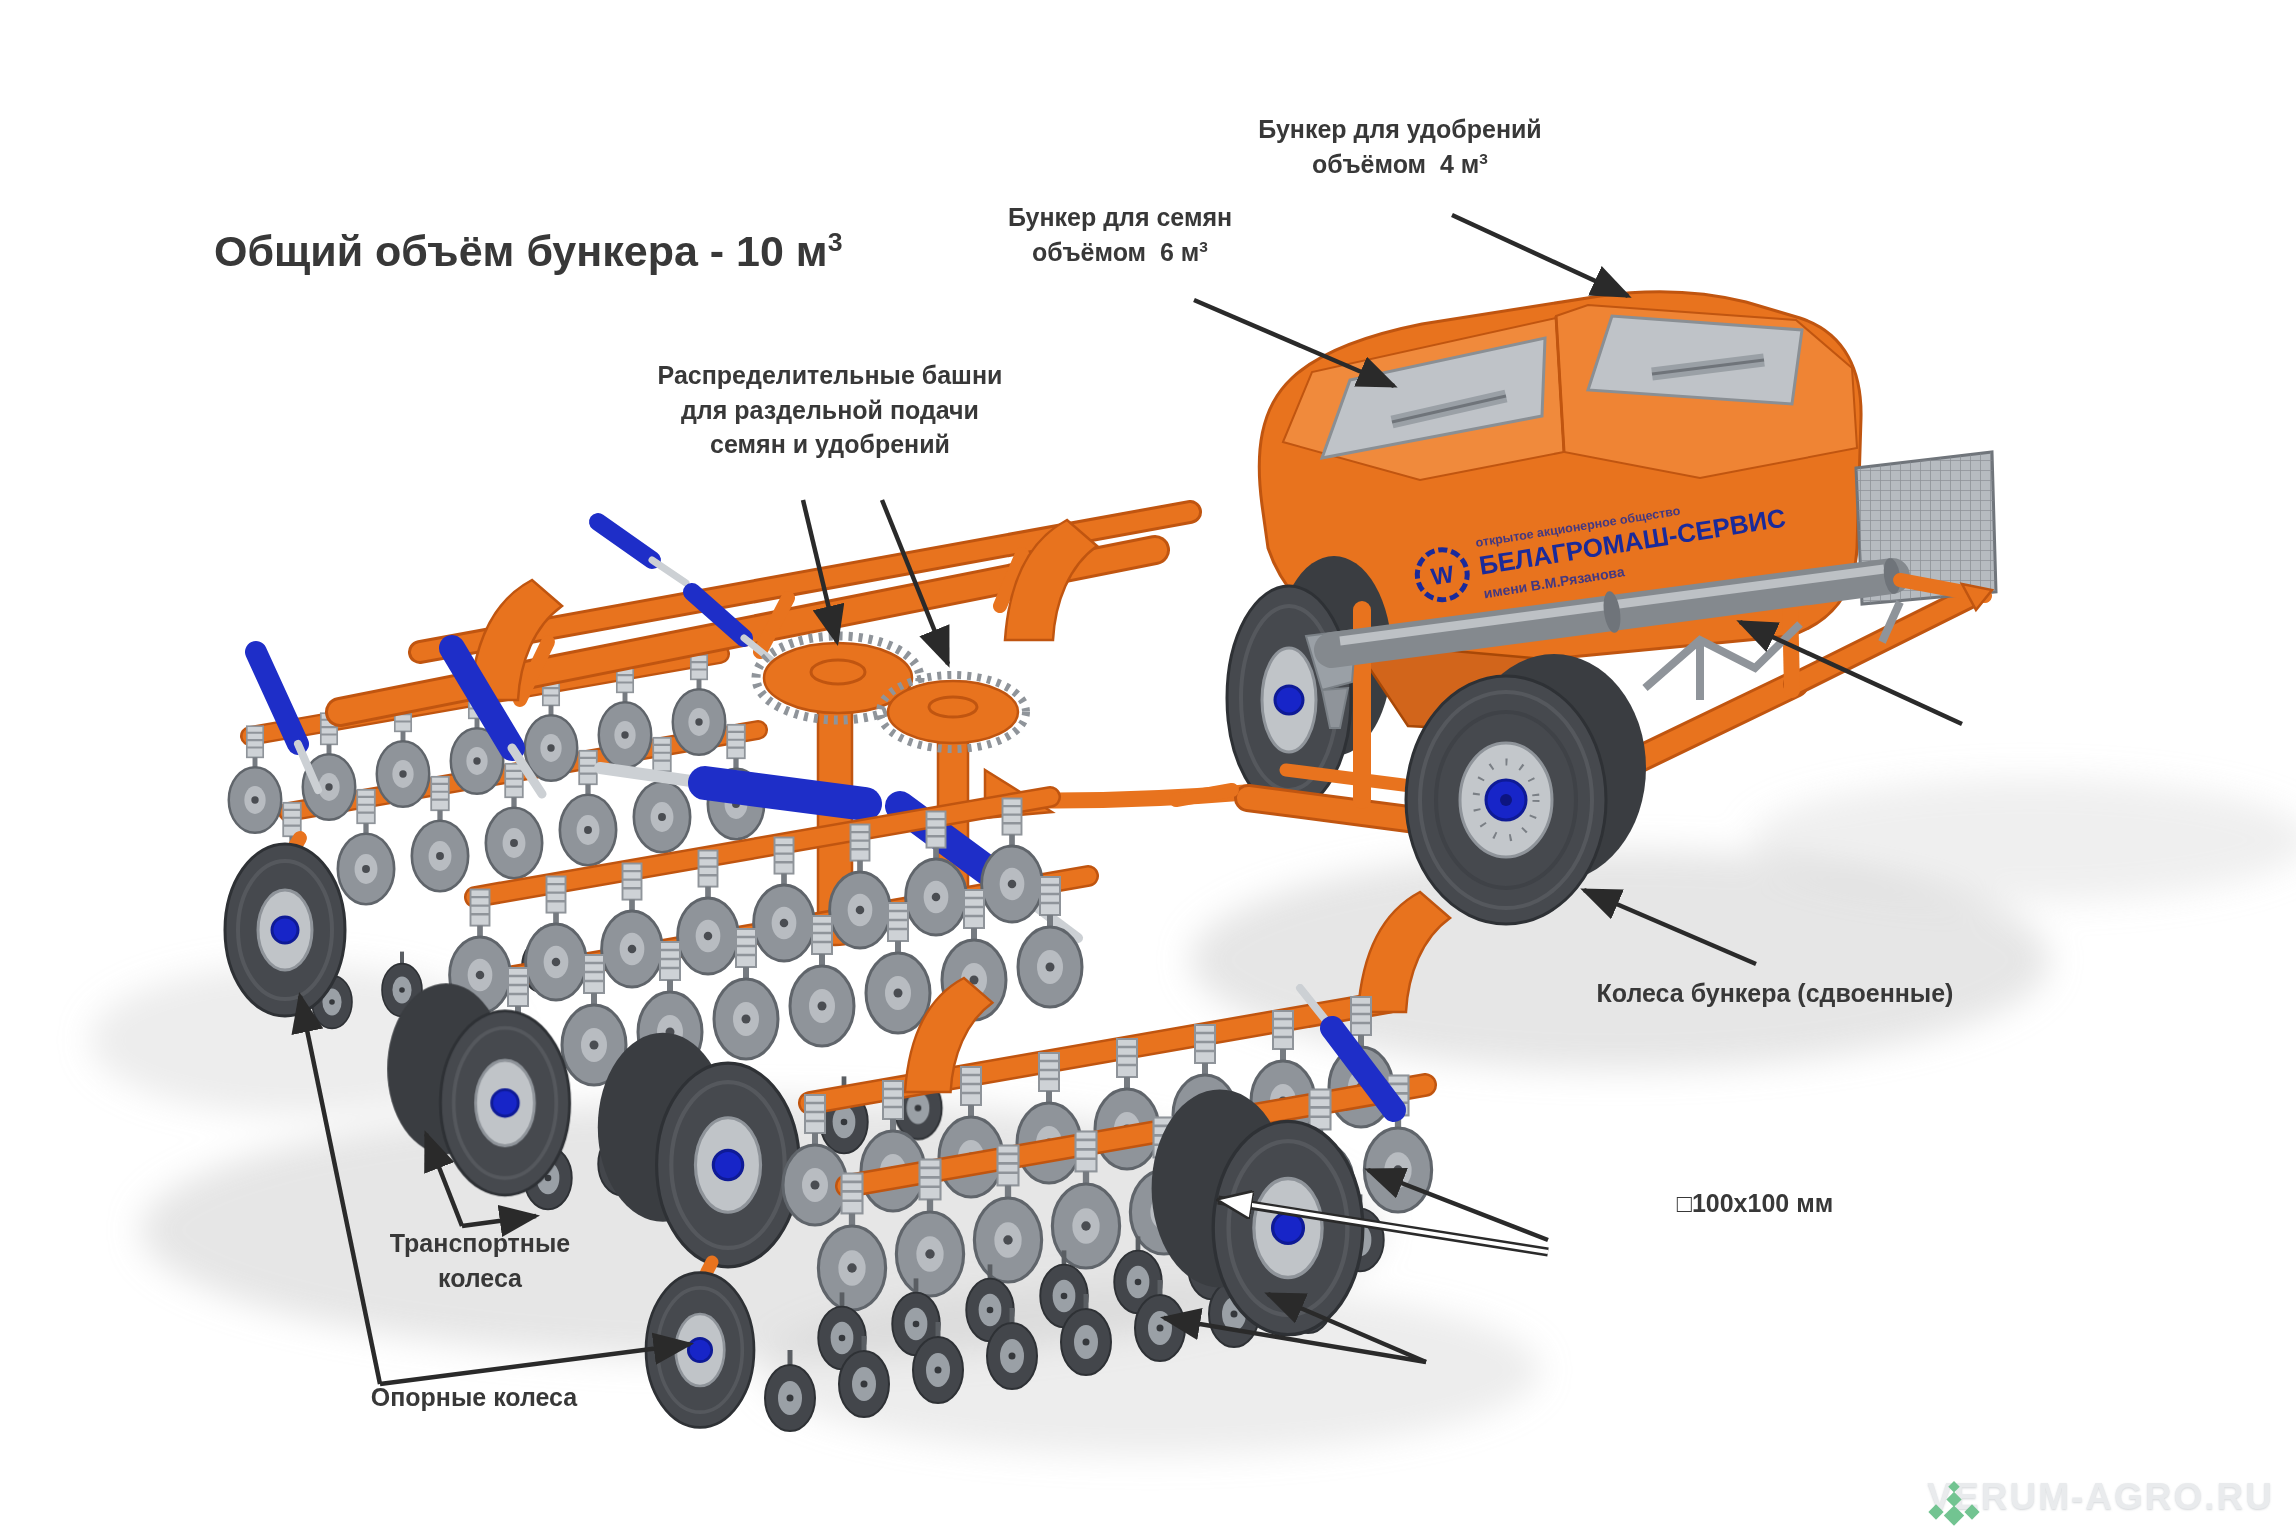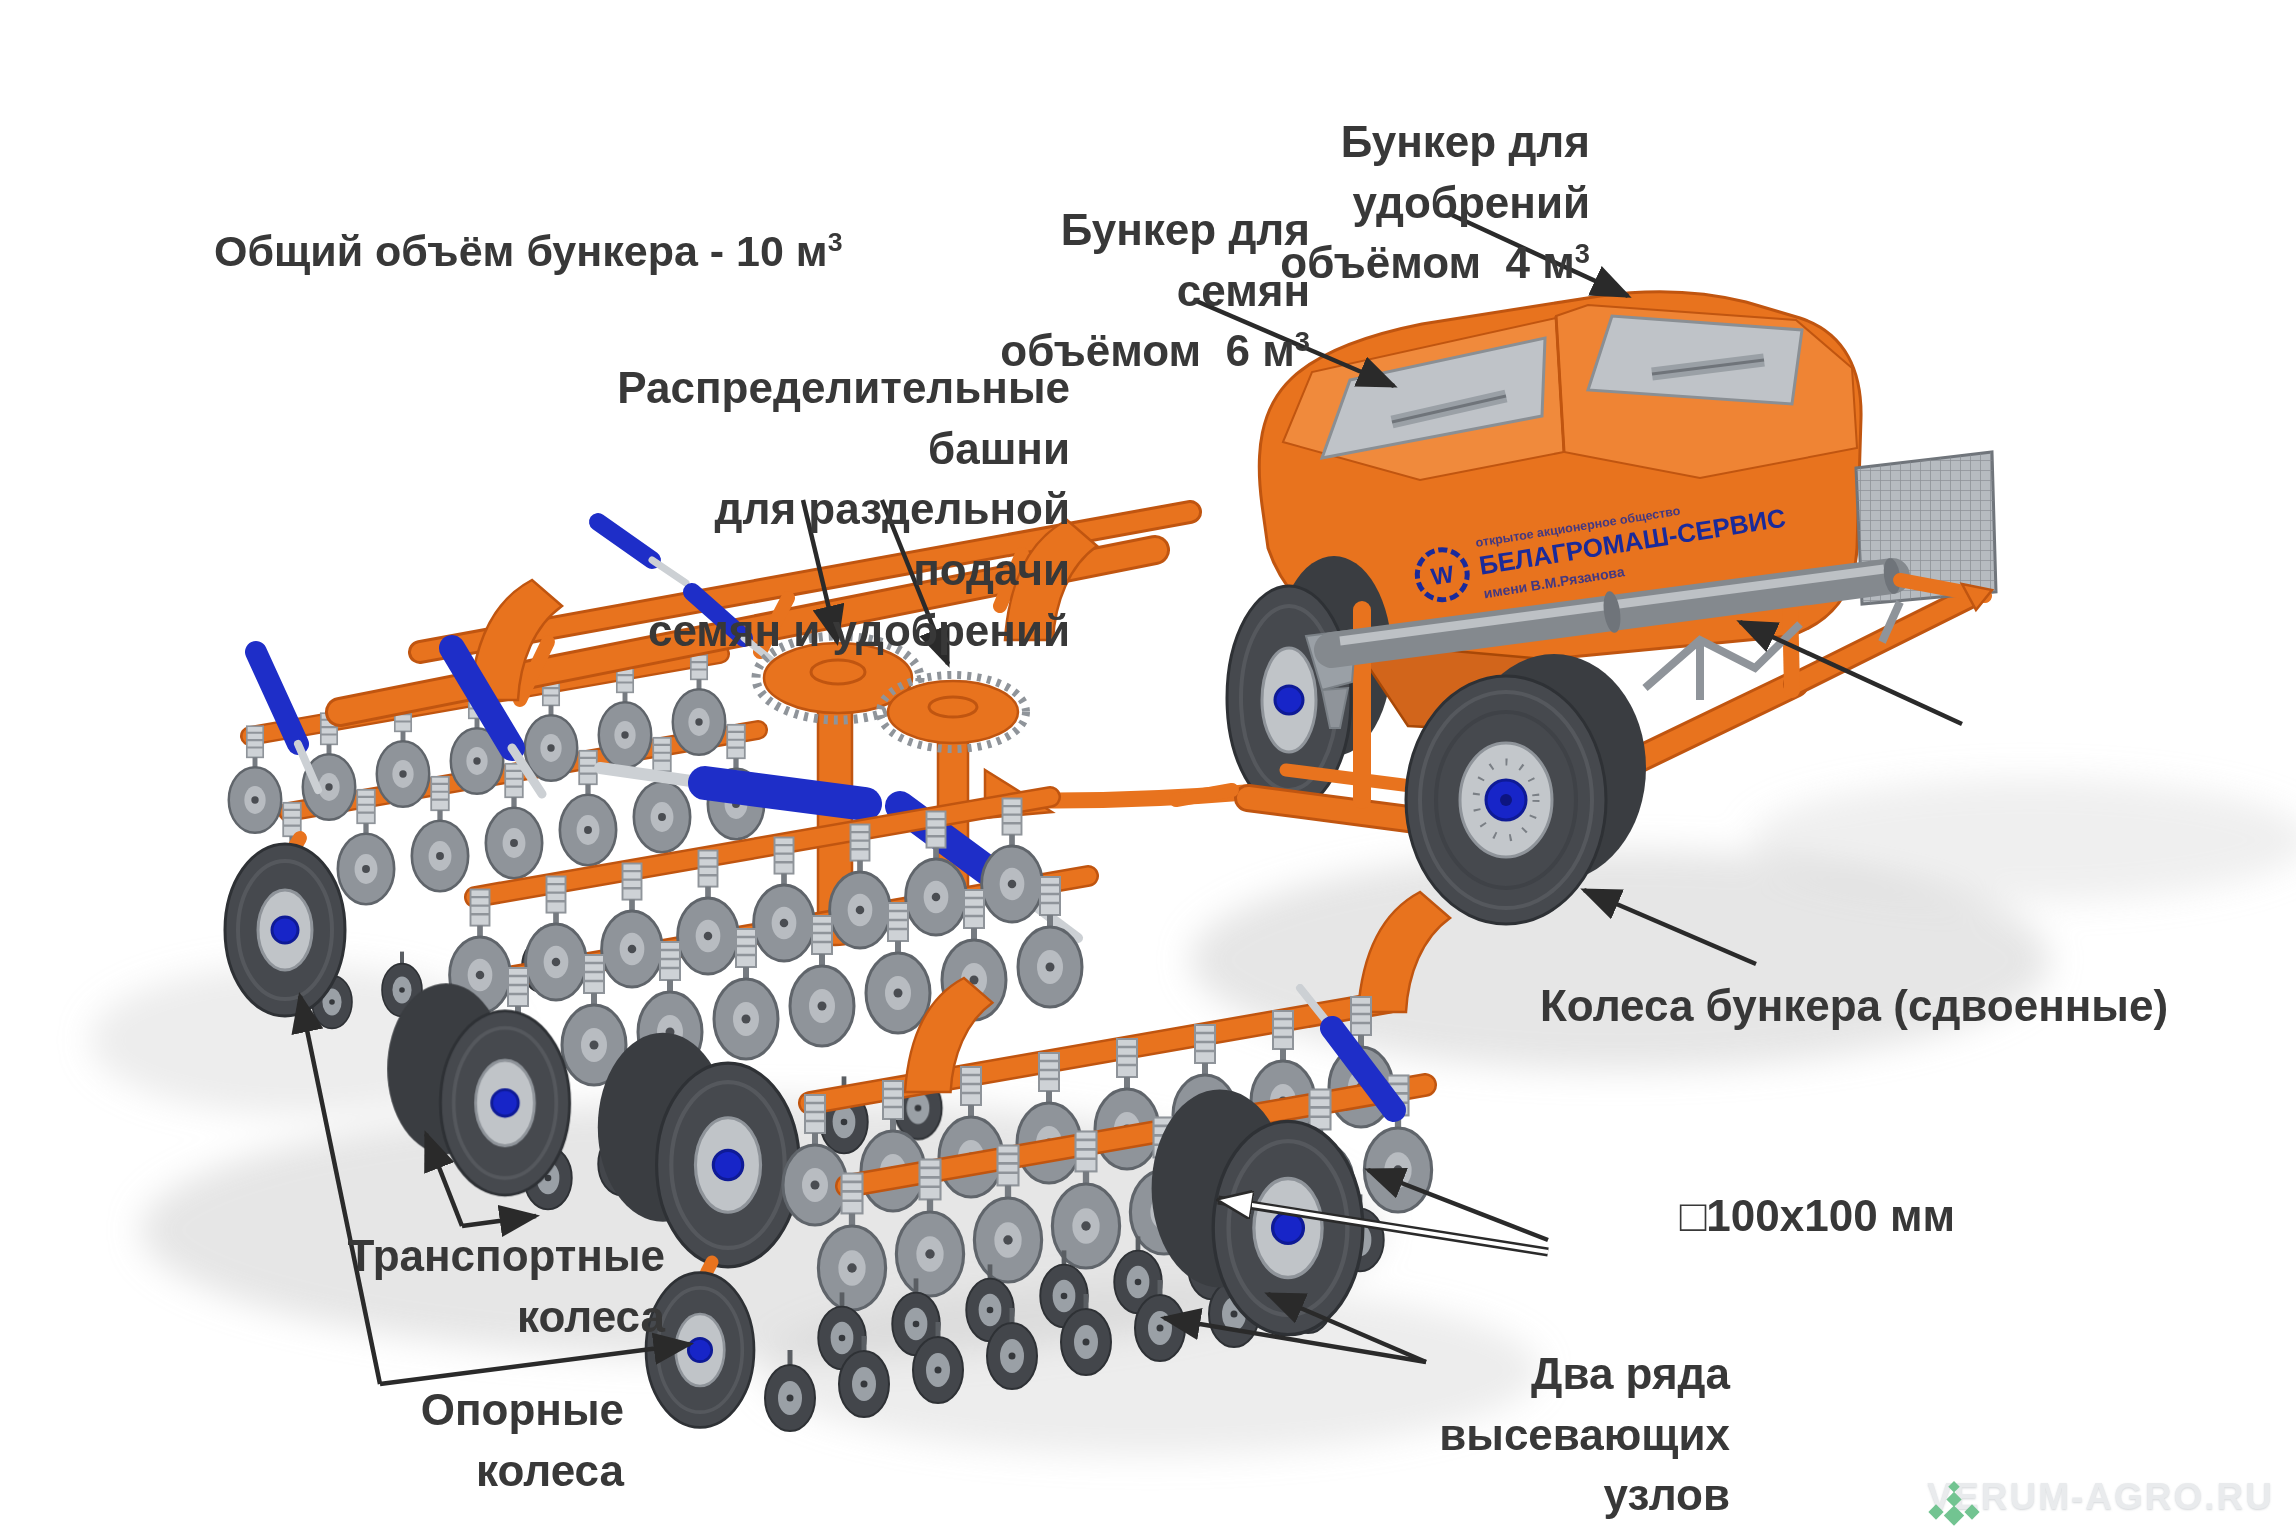--- a/index.html
+++ b/index.html
@@ -1,20 +1,20 @@
 <!DOCTYPE html>
 <html style="--orange: #E8731E; --orange-dark: #C05510; --orange-light: #F08A3C; --blue: #1E2EC8; --hub-blue: #1725C8; --tire: #46494E; --metal: #9AA0A6; --metal-light: #C9CDD1; --logo-blue: #1A2A9A; --arrow: #2A2A2A; --label-text: #383838; --watermark-green: #72C491; --watermark-text: #E9EBED;"><head>
 <meta charset="utf-8">
 <style>
   html,body{margin:0;padding:0;background:#fff;}
   .stage{position:relative;width:2296px;height:1532px;background:#fff;overflow:hidden;
          font-family:"Liberation Sans",sans-serif;}
   .stage svg{position:absolute;left:0;top:0;}
-  .lbl{position:absolute;color:var(--label-text,#383838);font-weight:bold;font-size:44px;
-       line-height:1.38;text-align:right;}
+  .lbl{position:absolute;color:var(--label-text,#383838);font-weight:bold;font-size:25px;
+       line-height:1.38;text-align:center;}
   .lbl .sup{font-size:0.62em;position:relative;top:-0.55em;}
   #lbl-title{font-size:43px;text-align:left;white-space:nowrap;}
   #lbl-bunker-wheels{white-space:nowrap;}
   .wm{position:absolute;right:22px;bottom:14px;display:flex;align-items:flex-start;gap:10px;}
   .wm-text{font-size:37px;font-weight:bold;color:var(--watermark-text,#e9ebed);
            letter-spacing:2px;text-shadow:0 1px 2px rgba(175,180,186,.55);}
   
   .beamO{stroke:var(--orange,#E8731E);fill:none;stroke-linecap:round;}
   .beamEdge{stroke:var(--orange-dark,#C05510);fill:none;stroke-linecap:round;}
   .fillO{fill:var(--orange,#E8731E);stroke:var(--orange-dark,#C05510);stroke-width:2.5;}
@@ -379,24 +379,20 @@
 
 
 <div class="lbl" id="lbl-bunker-wheels" style="left:1540px;top:976px;width:470px;">
   <span>Колеса бункера (сдвоенные)</span>
 </div>
 
 <div class="lbl" style="left:1555px;top:1186px;width:400px;">
   <div>□100x100 мм</div>
 </div>
 
-<div class="lbl" style="left:1320px;top:1344px;width:410px;">
-  <div>Два ряда</div>
-  <div>высевающих узлов</div>
-</div>
 
 <div class="lbl" style="left:295px;top:1226px;width:370px;">
   <div>Транспортные</div>
   <div>колеса</div>
 </div>
 
 <div class="lbl" style="left:324px;top:1380px;width:300px;">
   <span>Опорные колеса</span>
 </div>
 

